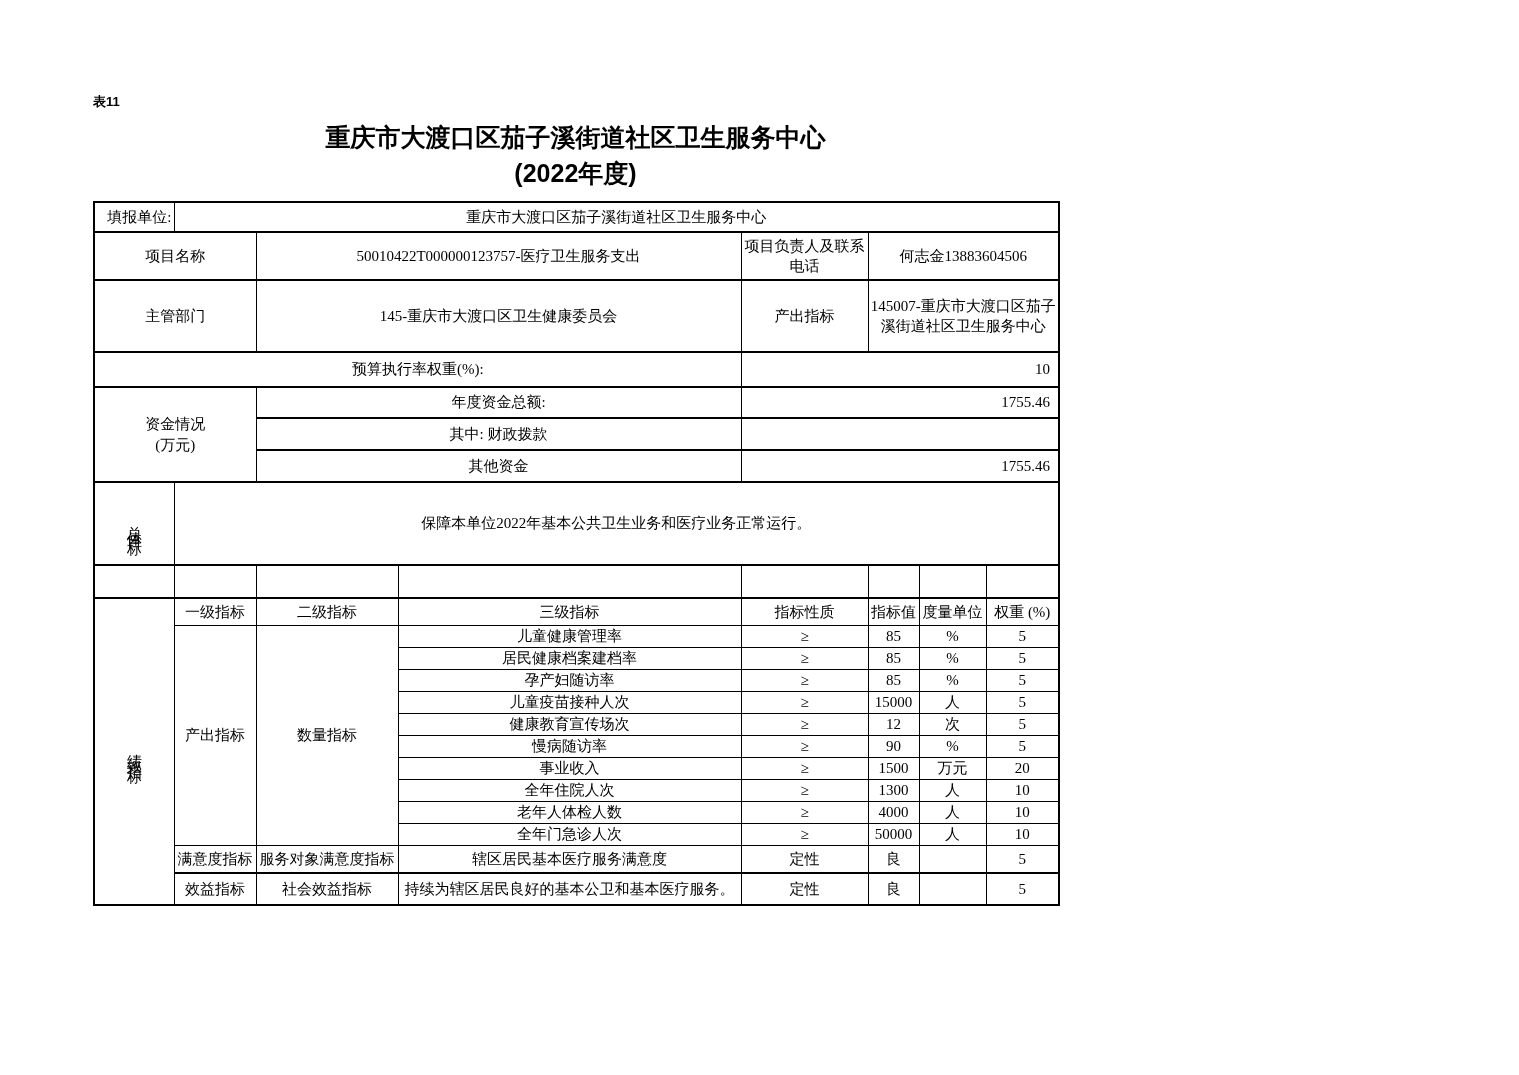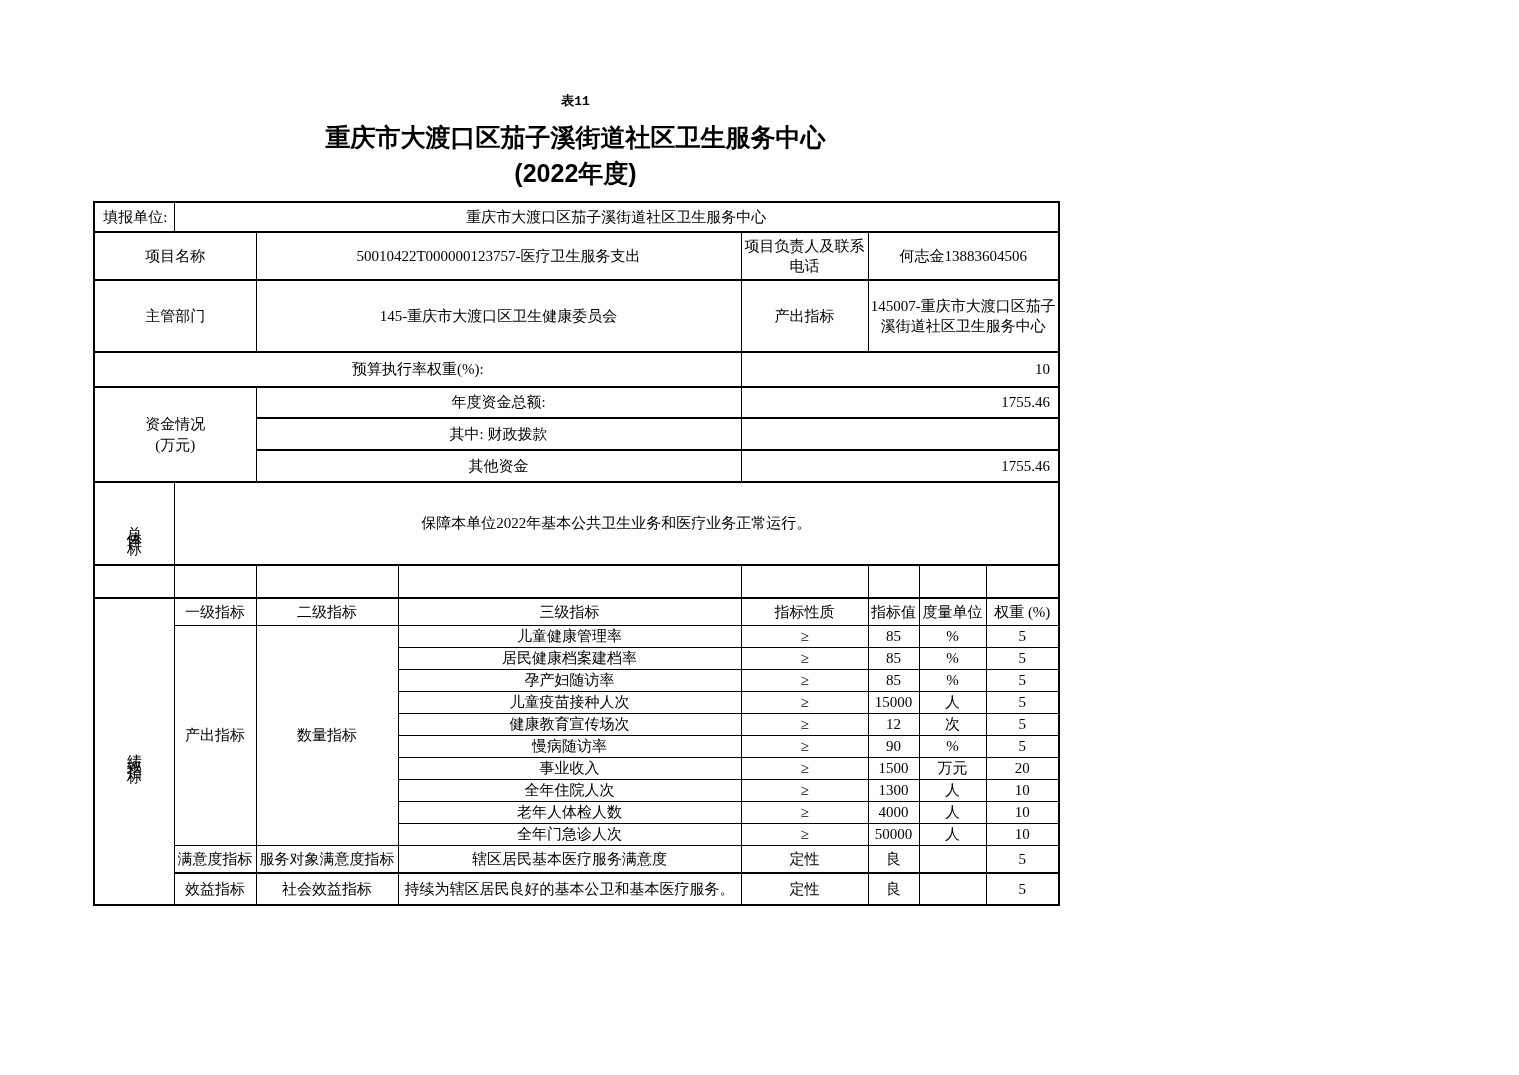--- a/index.html
+++ b/index.html
@@ -1,37 +1,37 @@
 <!DOCTYPE html>
 <html><head>
 <meta charset="utf-8">
 <style>
   html,body{margin:0;padding:0;}
   body{
     width:1519px;height:1075px;background:#ffffff;overflow:hidden;
     font-family:"Liberation Serif","DejaVu Serif",serif;color:#000;
   }
   .sheet{position:absolute;left:93px;top:95px;width:965px;}
-  .form-no{font-family:Liberation Mono, monospace;font-weight:bold;font-size:13px;line-height:14px;text-align:center;}
+  .form-no{font-family:Liberation Sans, sans-serif;font-weight:bold;font-size:13px;line-height:14px;}
   .titles{margin-top:10px;margin-bottom:10px;}
   .title-line{
     text-align:center;font-family:"Liberation Sans","DejaVu Sans",sans-serif;
     font-weight:bold;font-size:25px;line-height:36px;
   }
   table.main{
     border-collapse:collapse;table-layout:fixed;width:965px;
     border:2px solid #000;margin-top:2px;
   }
   td,th{
     border:1px solid #000;padding:0 2px;text-align:center;vertical-align:middle;
     font-size:15px;font-weight:normal;line-height:1.35;overflow:hidden;
     word-break:break-all;
   }
   .hb td, .hb th{border-bottom-width:2px;}
-  .left{text-align:center;padding-left:4px;margin-top:42px;}
+  .left{text-align:right;padding-left:4px;margin-top:42px;}
   .right{text-align:right;padding-right:8px;}
   .pre{white-space:pre-line;}
   .vwrap{margin:0 auto;writing-mode:vertical-rl;text-orientation:upright;letter-spacing:5px;}
   
   .r-fill{height:30px;} .r-name{height:48px;} .r-dept{height:72px;}
   .r-rate{height:35px;} .r-fund1{height:31px;} .r-fund2{height:32px;}
   .r-goal{height:83px;} .r-empty{height:33px;} .r-head{height:27px;}
   .r-data{height:22px;} .r-sat{height:28px;} .r-ben{height:32px;}
 </style>
 </head>

